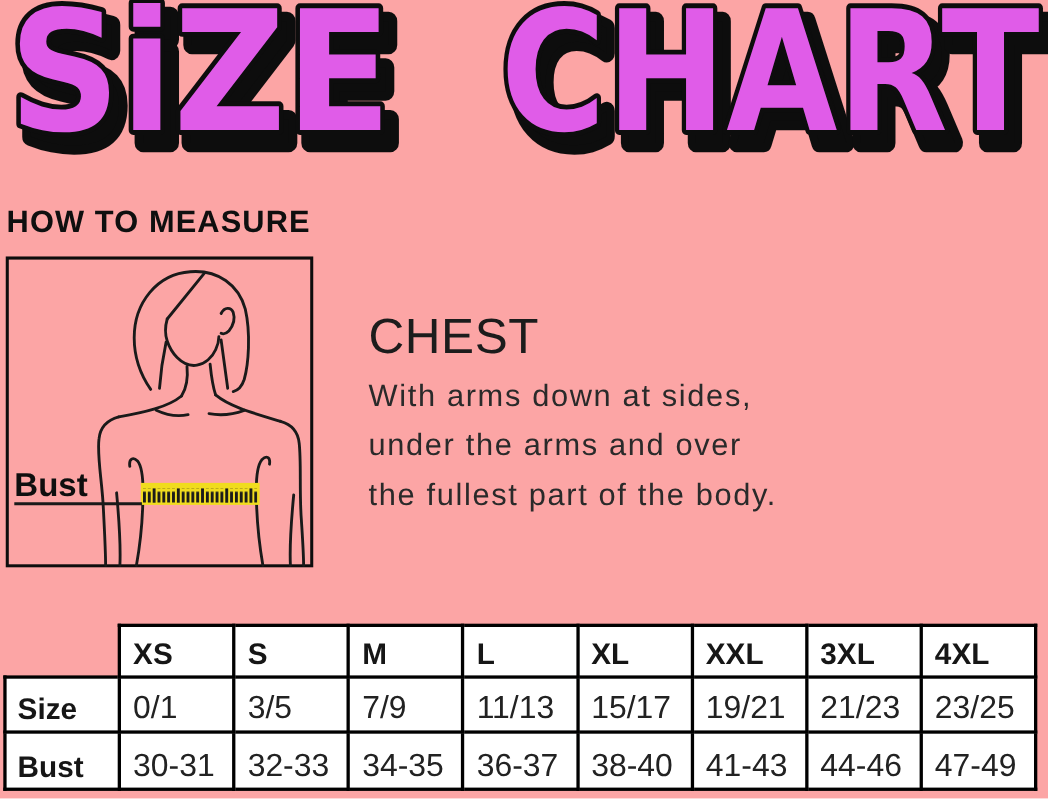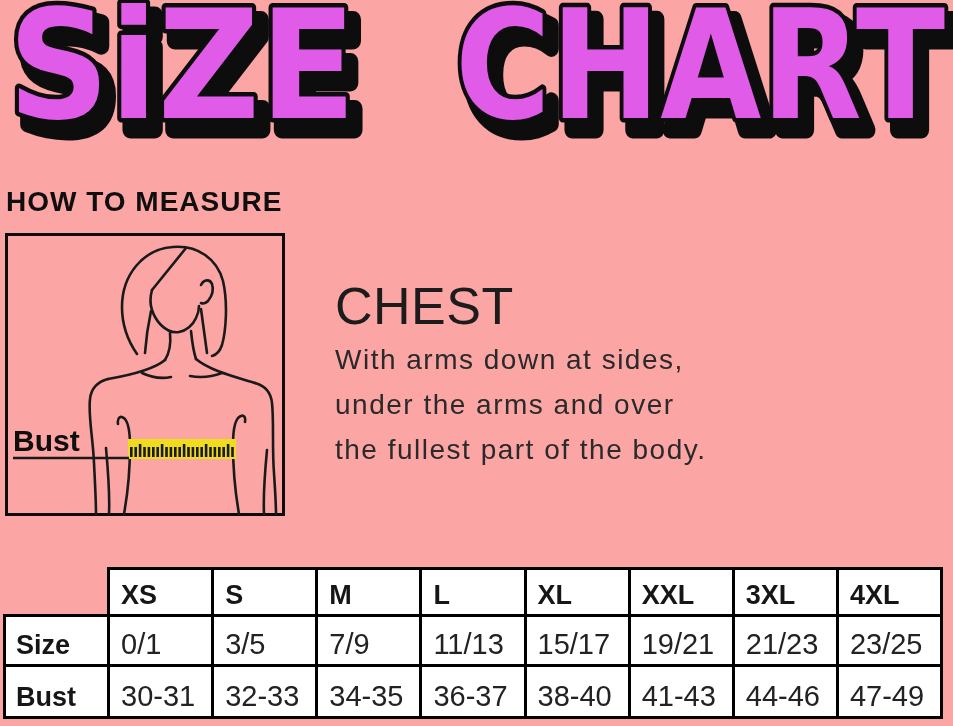--- a/index.html
+++ b/index.html
@@ -22,21 +22,21 @@
   }
   
   .figure-svg{position:absolute;left:5px;top:233px;width:280px;height:283px;}
   .figure-svg .outline{fill:none;stroke:#1a1a1a;stroke-width:2.6;stroke-linecap:round;}
   .figure-svg .frame{fill:none;stroke:#0d0d0d;stroke-width:3;}
   .figure-svg .bust-text{
     font-family:"Liberation Sans",sans-serif;font-weight:bold;font-size:30px;fill:#0f0f0f;
   }
   
   .instructions{position:absolute;left:335px;top:283px;color:#2a2a2a;}
-  .chest-heading{font-size:52px;line-height:46px;letter-spacing:0.5px;margin:0 0 8px 0;color:#1c1c1c;}
+  .chest-heading{font-size:45px;line-height:46px;letter-spacing:0.5px;margin:0 0 8px 0;color:#1c1c1c;}
   .chest-line{font-size:28px;line-height:45px;letter-spacing:1.5px;}
   
   .size-table{
     position:absolute;left:3px;top:567px;width:940px;
     border-collapse:collapse;table-layout:fixed;background:transparent;padding-left:40px;
   }
   .size-table th,.size-table td{
     border:3px solid #000;background:#fff;
     text-align:left;vertical-align:bottom;line-height:1;
     padding:0 0 5px 11px;white-space:nowrap;

